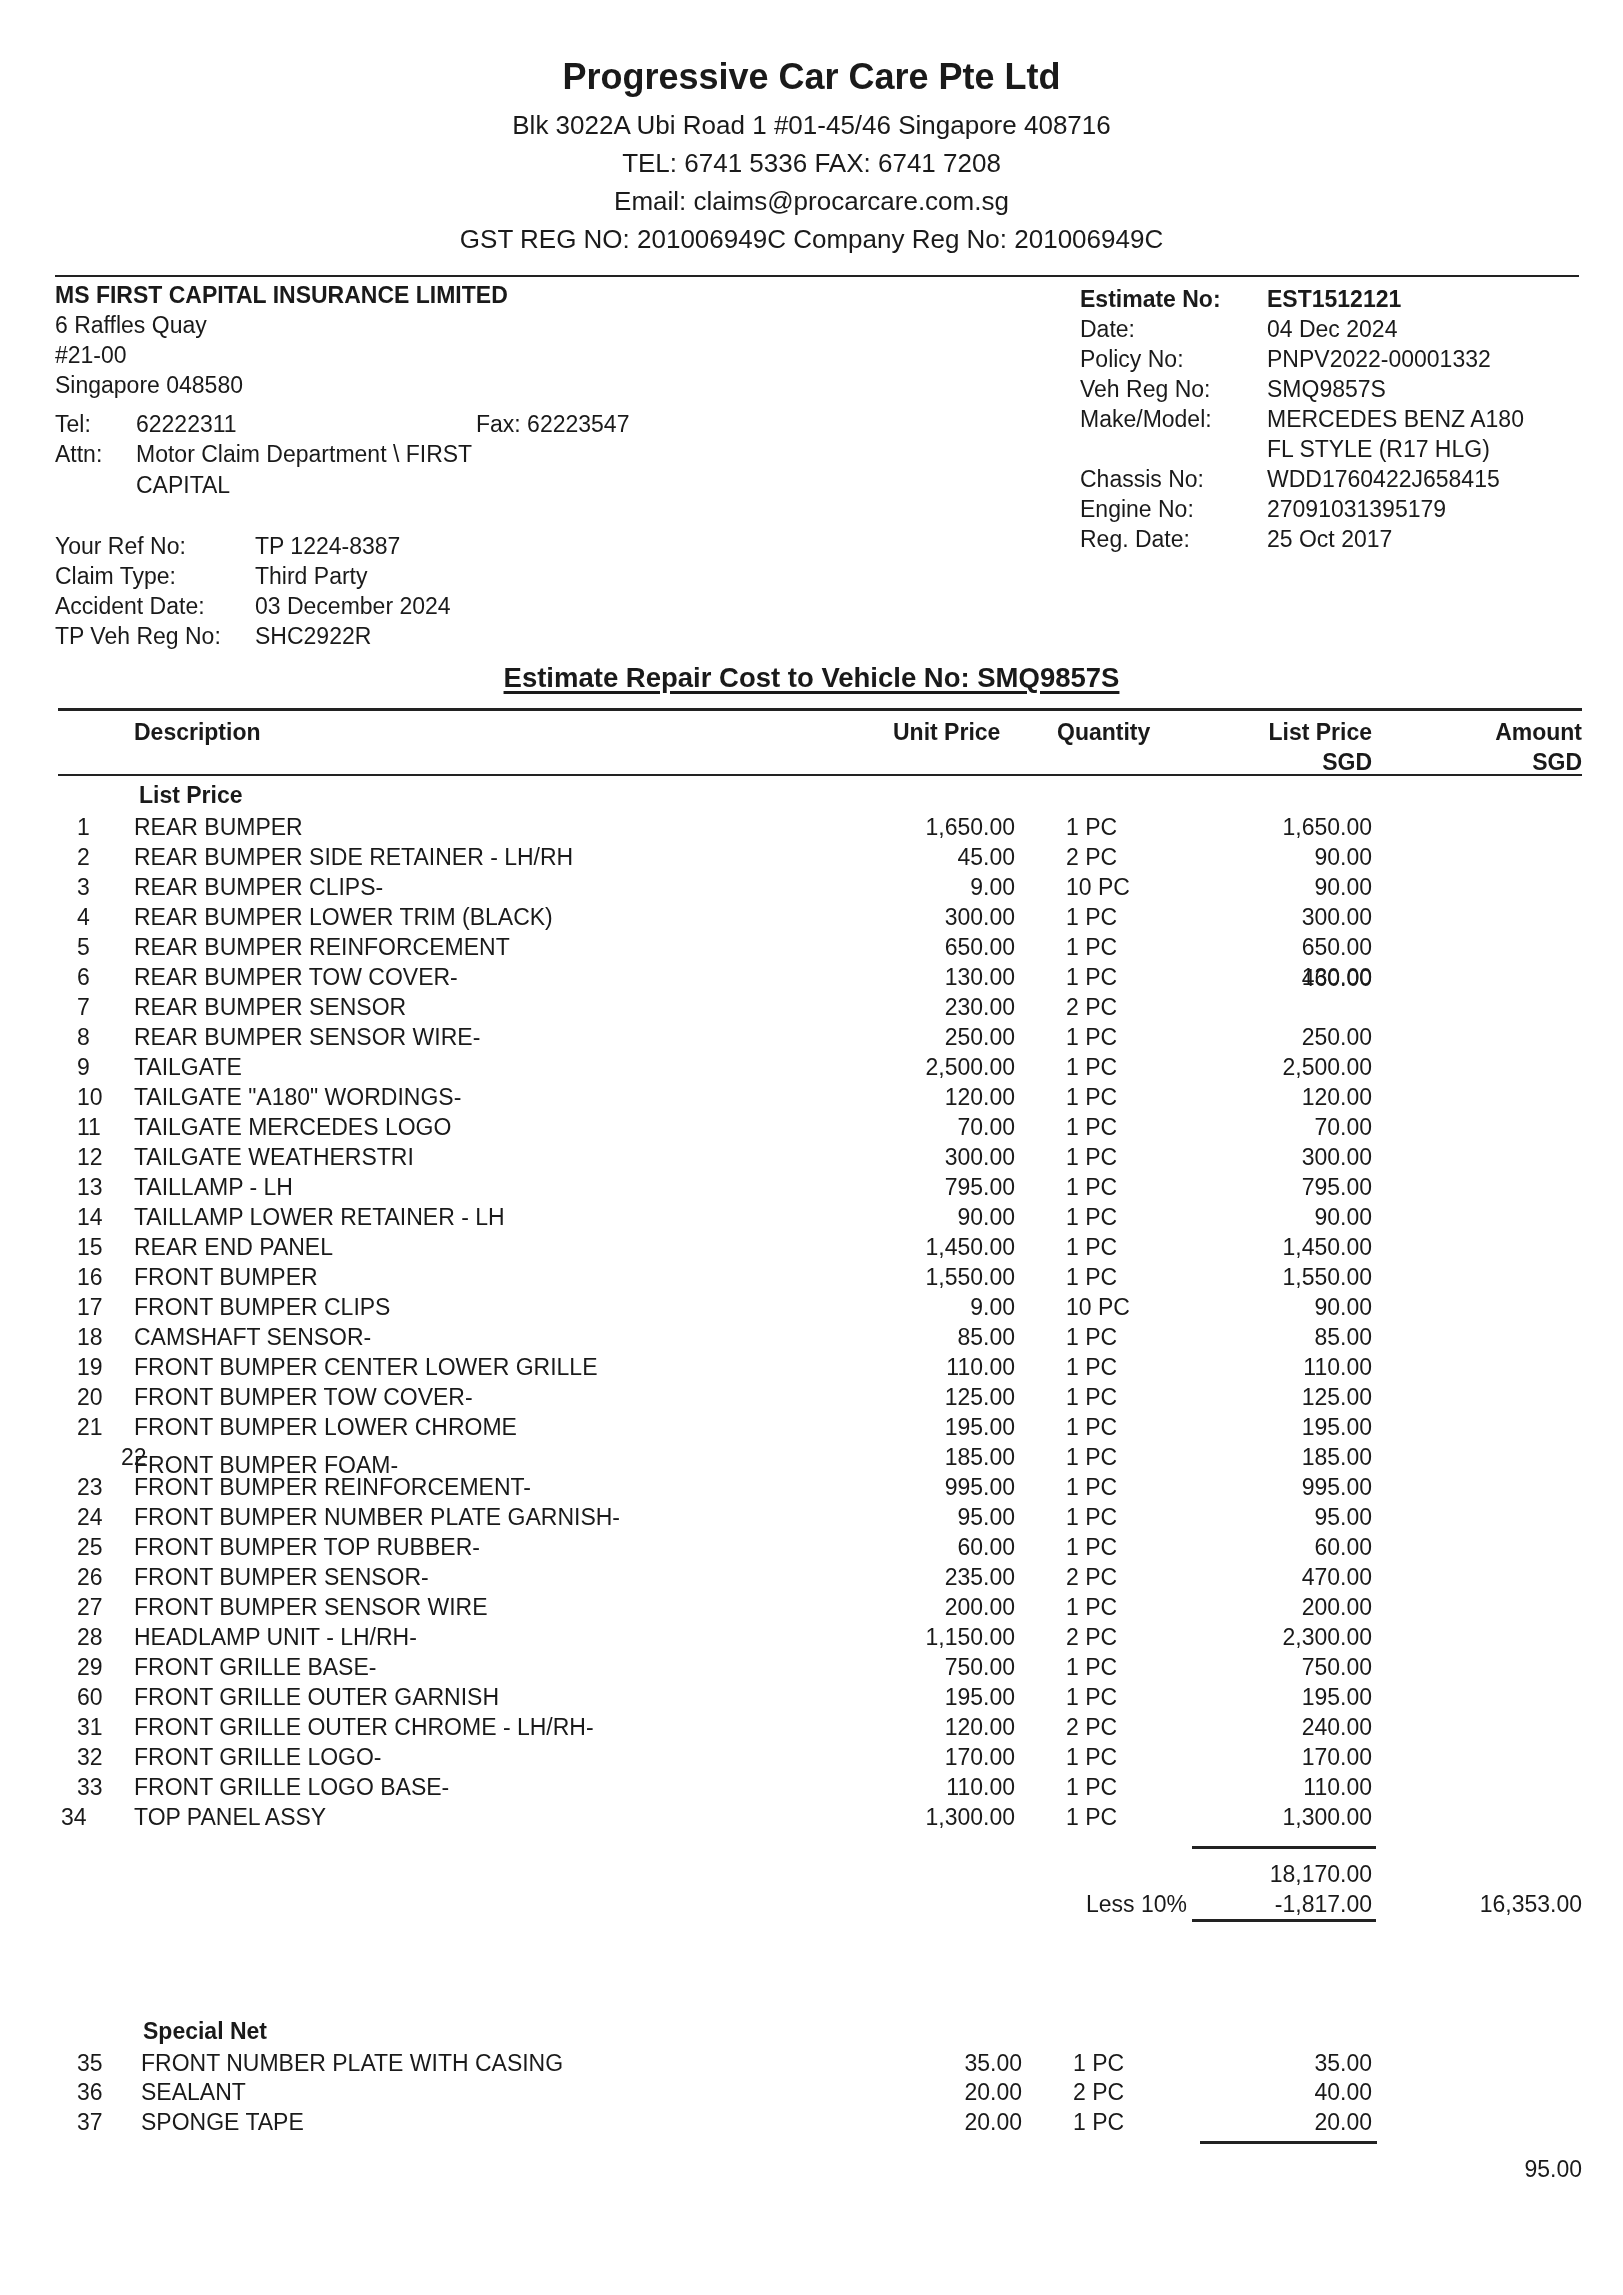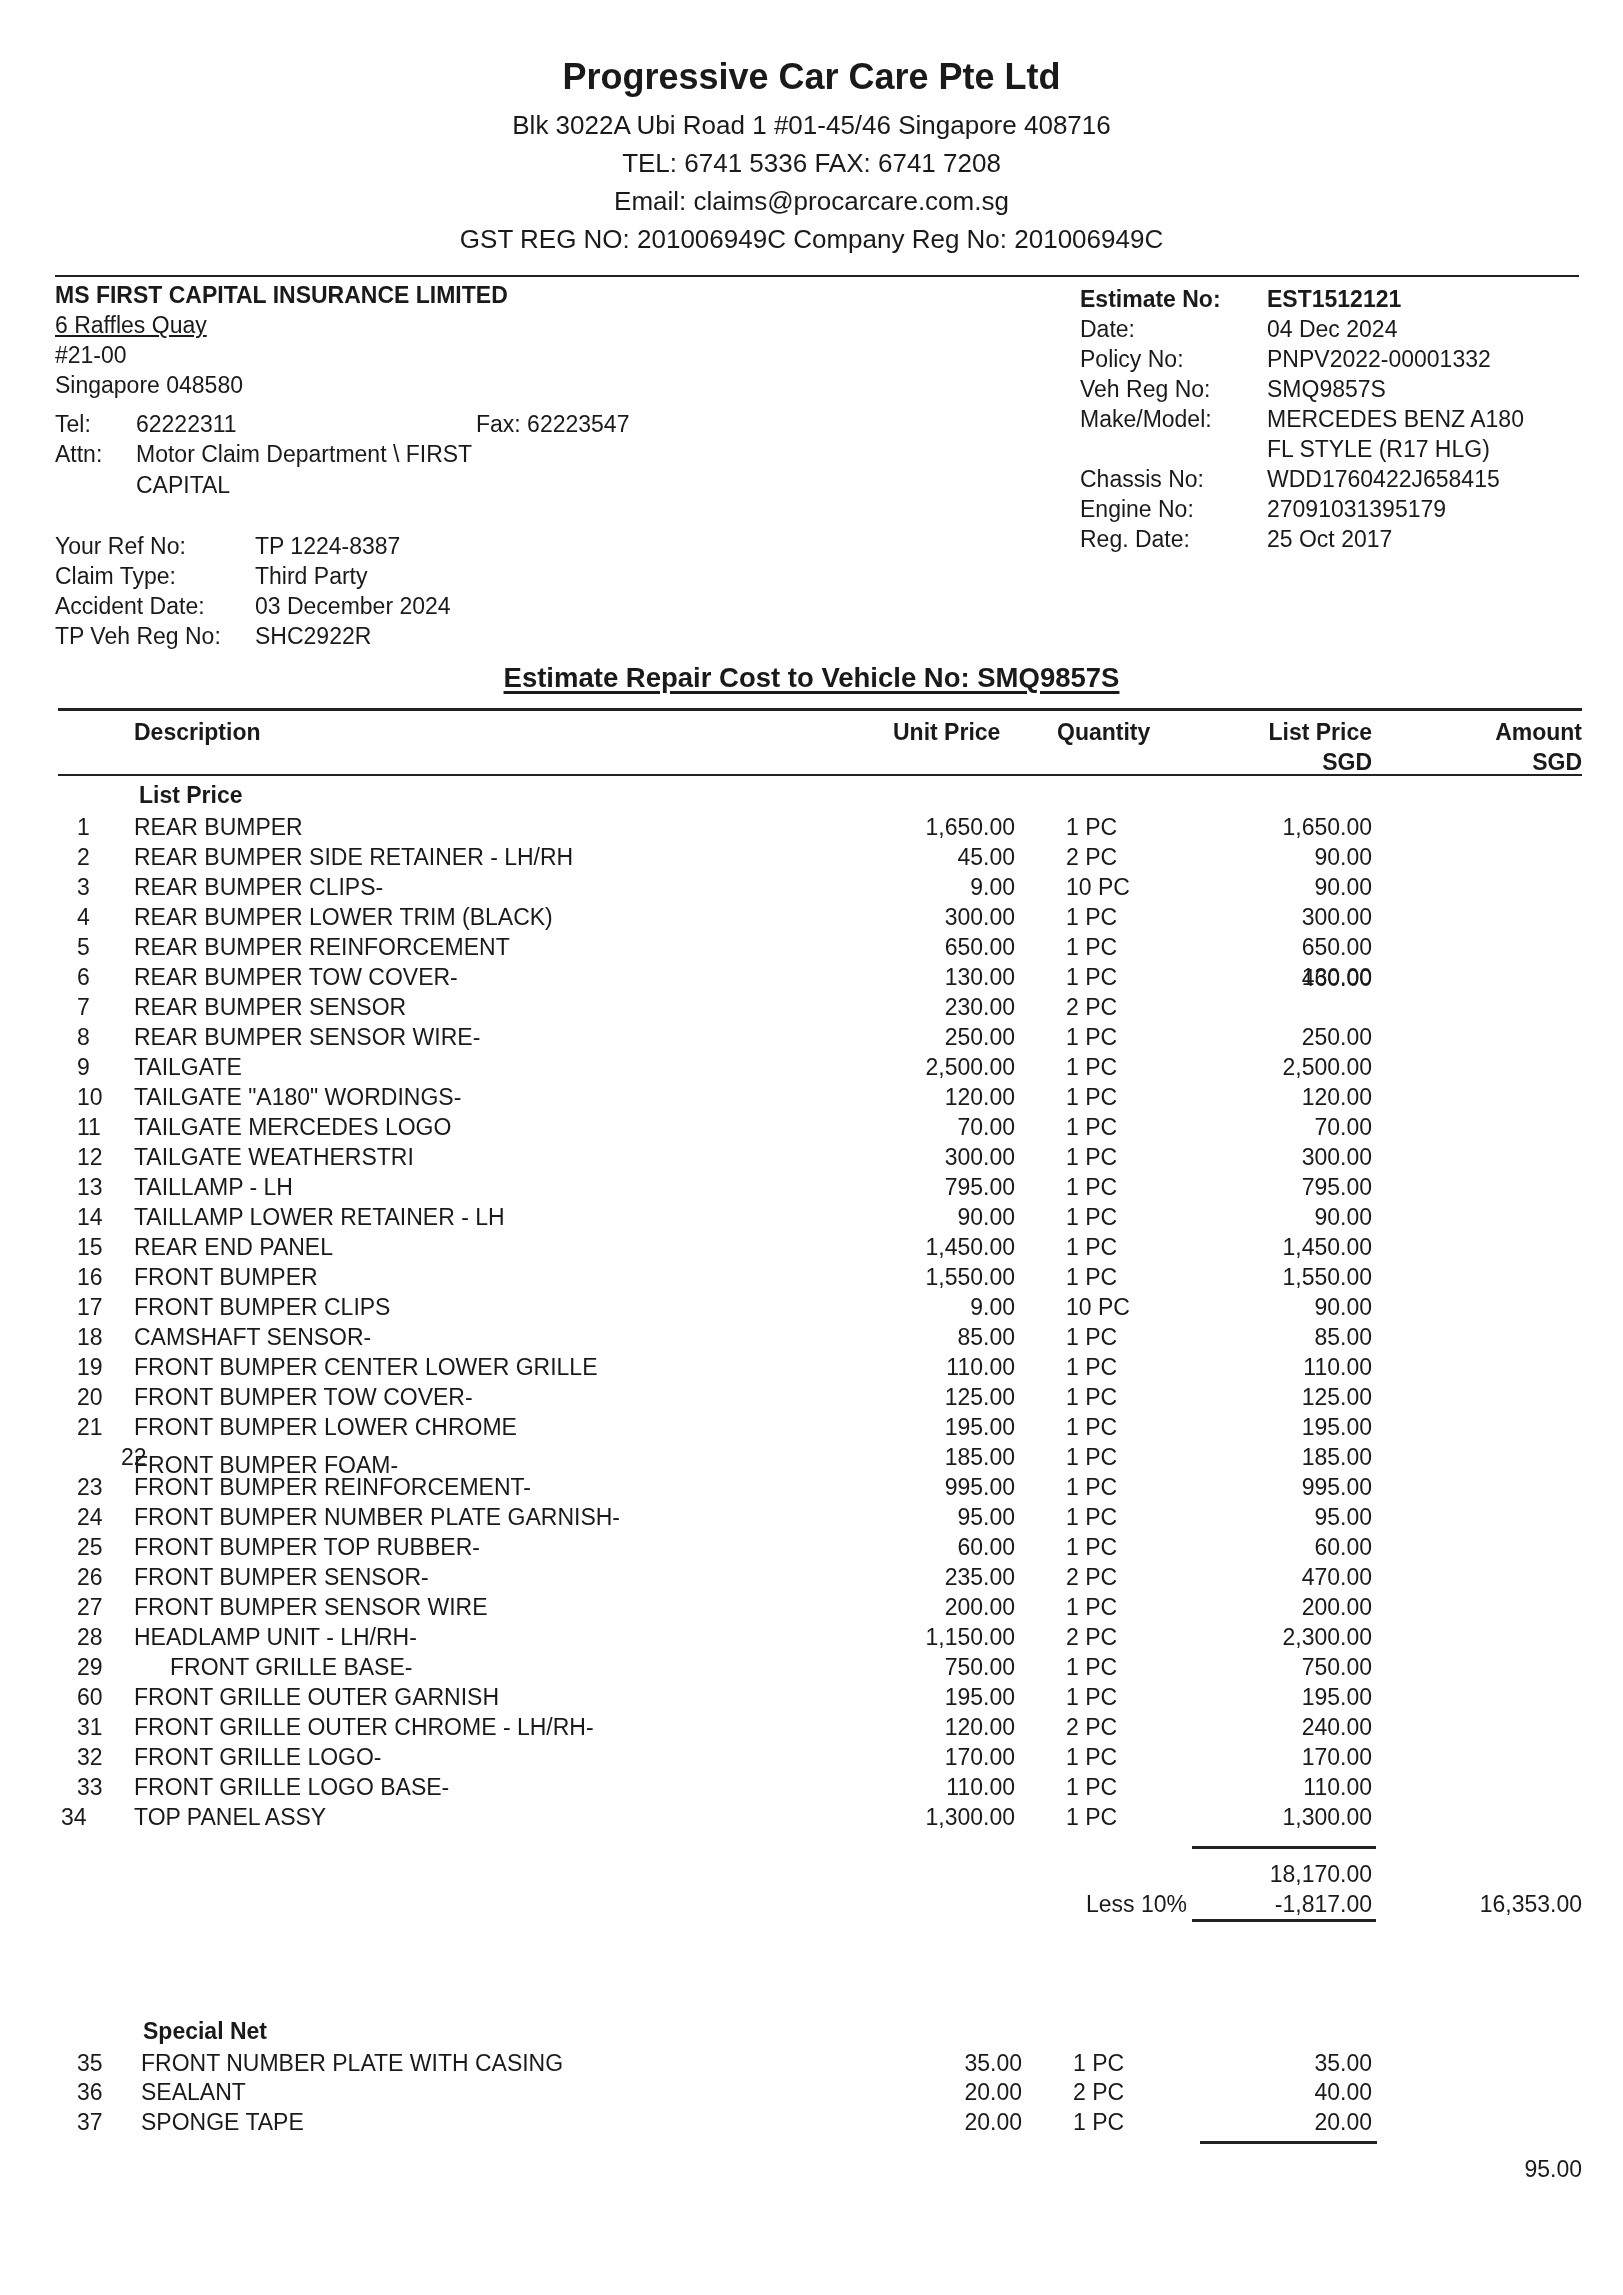--- a/index.html
+++ b/index.html
@@ -23,21 +23,21 @@
 
 <div class="abs center company">Progressive Car Care Pte Ltd</div>
 <div class="abs center hline" style="top:110px;">Blk 3022A Ubi Road 1 #01-45/46 Singapore 408716</div>
 <div class="abs center hline" style="top:148px;">TEL: 6741 5336 FAX: 6741 7208</div>
 <div class="abs center hline" style="top:186px;">Email: claims@procarcare.com.sg</div>
 <div class="abs center hline" style="top:224px;">GST REG NO: 201006949C  Company Reg No: 201006949C</div>
 <div class="rule" style="left:55px; top:275px; width:1524px; height:2px;"></div>
 
 <div>
   <div class="abs bill bold" style="left:55px; top:280px;">MS FIRST CAPITAL INSURANCE LIMITED</div>
-  <div class="abs bill" style="left:55px; top:310px;text-decoration:underline;">6 Raffles Quay</div>
+  <div class="abs bill" style="left:55px; top:310px;">6 Raffles Quay</div>
   <div class="abs bill" style="left:55px; top:340px;">#21-00</div>
   <div class="abs bill" style="left:55px; top:370px;">Singapore 048580</div>
   <div class="abs bill" style="left:55px; top:409px;">Tel:</div>
   <div class="abs bill" style="left:136px; top:409px;">62222311</div>
   <div class="abs bill" style="left:476px; top:409px;">Fax: 62223547</div>
   <div class="abs bill" style="left:55px; top:439px;">Attn:</div>
   <div class="abs bill" style="left:136px; top:439px;">Motor Claim Department \ FIRST</div>
   <div class="abs bill" style="left:136px; top:470px;">CAPITAL</div>
 </div>
 
@@ -279,21 +279,21 @@
     </div>
     <div>
       <div class="rowtxt" style="left:77px;top:1624px;">28</div>
       <div class="rowtxt" style="left:134px;top:1624px;">HEADLAMP UNIT - LH/RH-</div>
       <div class="rowtxt num" style="left:871px;width:144px;top:1624px;">1,150.00</div>
       <div class="rowtxt qty" style="left:1066px;top:1624px;">2 PC</div>
       <div class="rowtxt num" style="left:1228px;width:144px;top:1624px;">2,300.00</div>
     </div>
     <div>
       <div class="rowtxt" style="left:77px;top:1654px;">29</div>
-      <div class="rowtxt" style="left:134px;top:1654px;margin-left:36px;">FRONT GRILLE BASE-</div>
+      <div class="rowtxt" style="left:134px;top:1654px;">FRONT GRILLE BASE-</div>
       <div class="rowtxt num" style="left:871px;width:144px;top:1654px;">750.00</div>
       <div class="rowtxt qty" style="left:1066px;top:1654px;">1 PC</div>
       <div class="rowtxt num" style="left:1228px;width:144px;top:1654px;">750.00</div>
     </div>
     <div>
       <div class="rowtxt" style="left:77px;top:1684px;">60</div>
       <div class="rowtxt" style="left:134px;top:1684px;">FRONT GRILLE OUTER GARNISH</div>
       <div class="rowtxt num" style="left:871px;width:144px;top:1684px;">195.00</div>
       <div class="rowtxt qty" style="left:1066px;top:1684px;">1 PC</div>
       <div class="rowtxt num" style="left:1228px;width:144px;top:1684px;">195.00</div>

